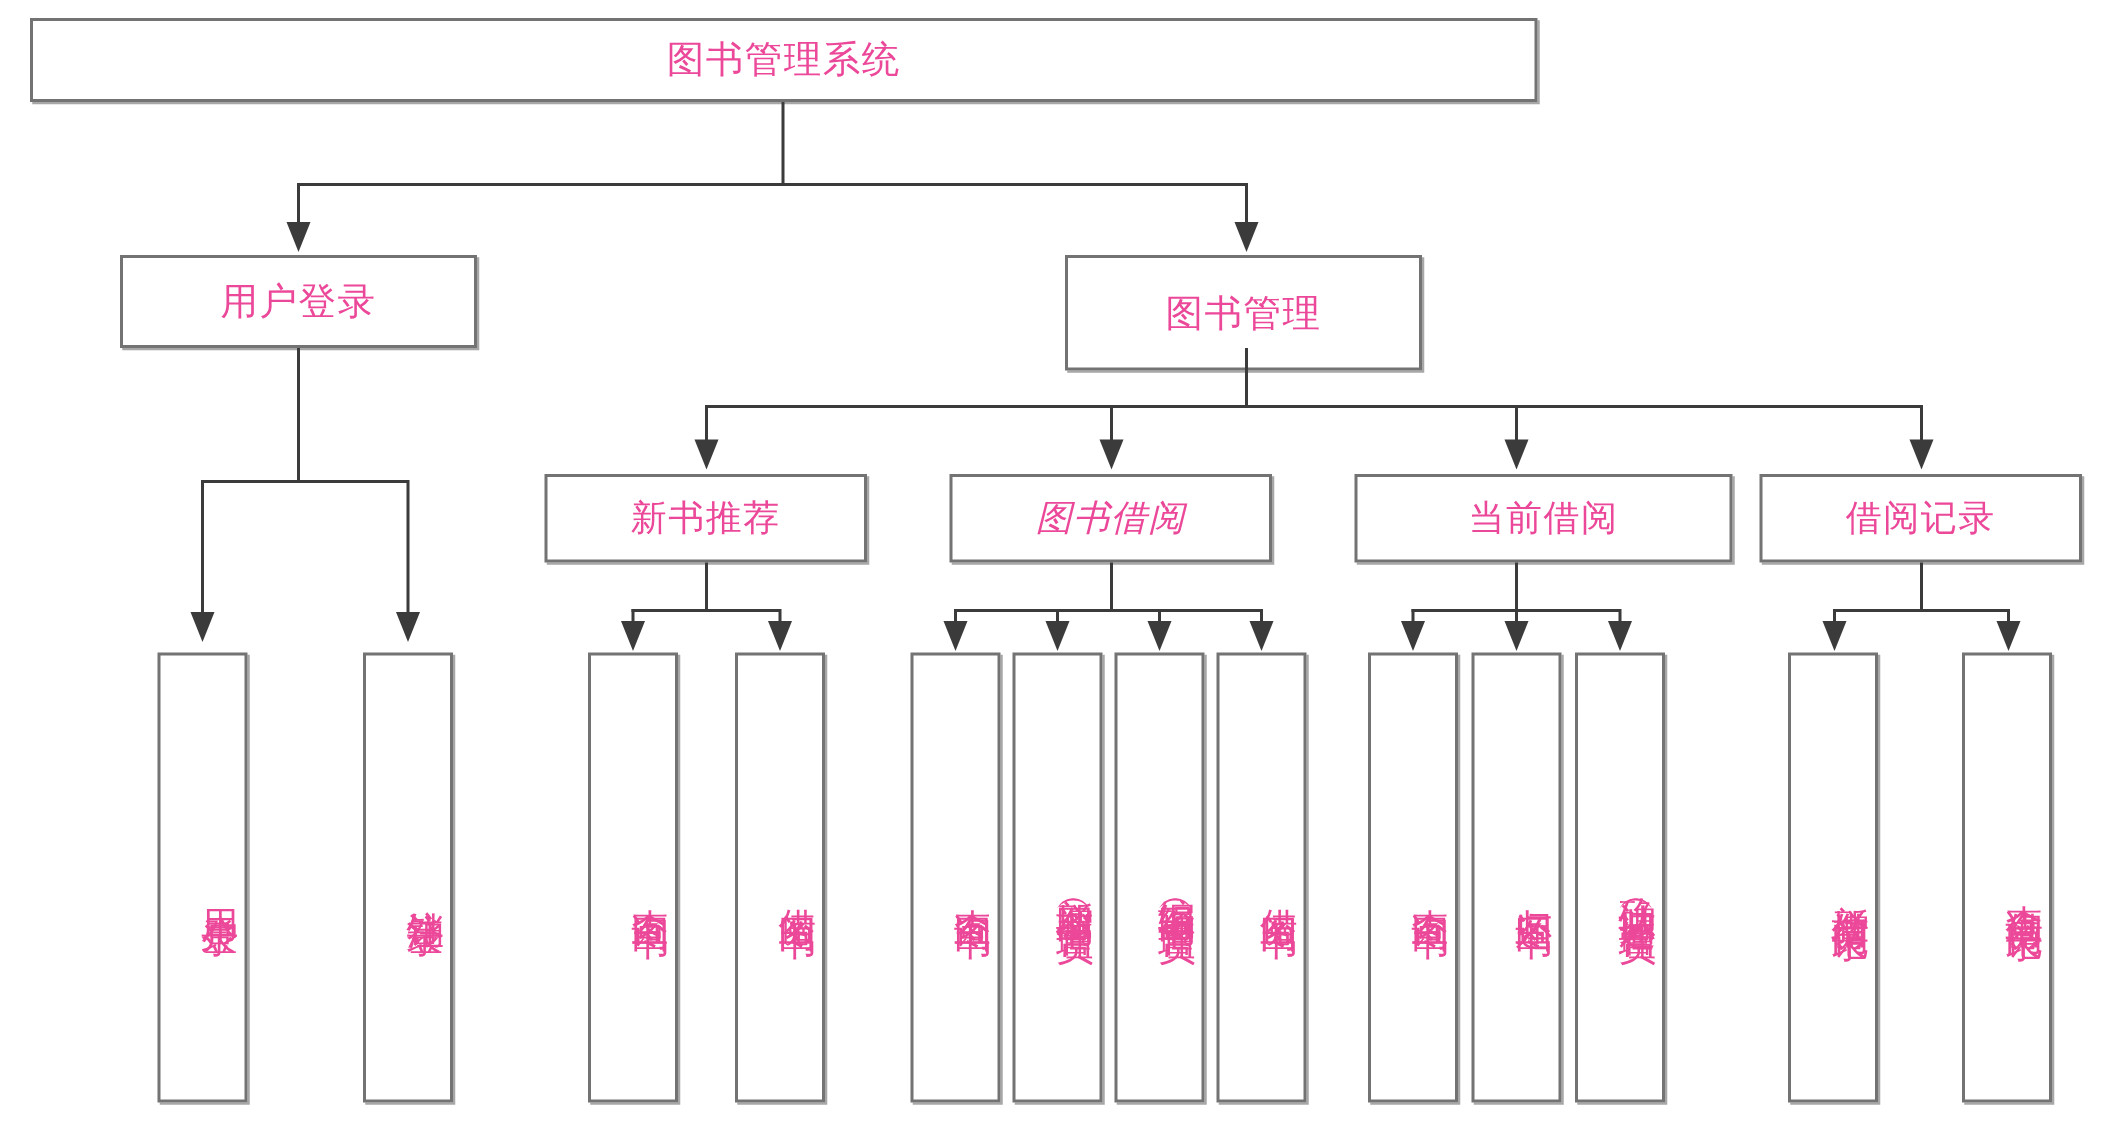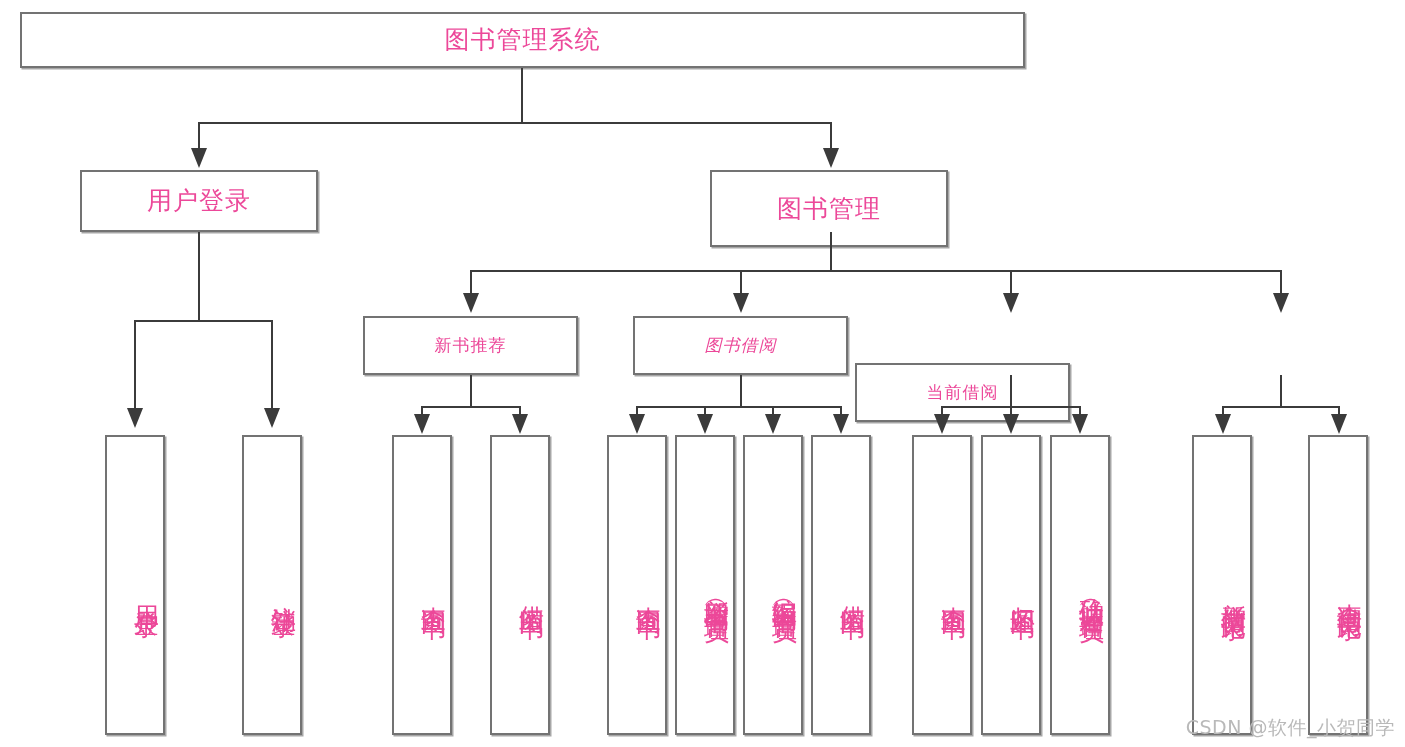--- a/index.html
+++ b/index.html
@@ -27,21 +27,21 @@
     justify-content: center;
     color: #ec4899;
     box-shadow: 1.5px 1.5px 0 rgba(60,60,60,0.45);
   }
   .node.h {
     font-size: 25px;
     letter-spacing: 1px;
     line-height: 1.1;
   }
   .node.lvl3 {
-    font-size: 17px;
+    font-size: 24px;
   }
   .node.v {
     writing-mode: vertical-rl;
     text-orientation: upright;
     font-size: 25px;
     letter-spacing: 3px;
     padding-top: 14px;
     align-items: flex-start;
     justify-content: center;
   }
@@ -104,21 +104,22 @@
   <div class="arrow" style="left:463px; top:293px;"></div>
   <div class="line vt" style="left:740px; top:270px; height:25px;"></div>
   <div class="arrow" style="left:733px; top:293px;"></div>
   <div class="line vt" style="left:1010px; top:270px; height:25px;"></div>
   <div class="arrow" style="left:1003px; top:293px;"></div>
   <div class="line vt" style="left:1280px; top:270px; height:25px;"></div>
   <div class="arrow" style="left:1273px; top:293px;"></div>
 
   <div class="node h lvl3" style="left:363px; top:316px; width:215px; height:59px;">新书推荐</div>
   <div class="node h lvl3" style="left:633px; top:316px; width:215px; height:59px;font-style:italic;">图书借阅</div>
-  <div class="node h lvl3" style="left:855px; top:316px; width:215px; height:59px;margin-top:47px;">当前借阅</div>
+  <div class="node h lvl3" style="left:903px; top:316px; width:252px; height:59px;">当前借阅</div>
+  <div class="node h lvl3" style="left:1173px; top:316px; width:215px; height:59px;">借阅记录</div>
 
   <div class="line vt" style="left:470px; top:375px; height:33px;"></div>
   <div class="line hz" style="left:421px; top:406px; width:99px;"></div>
   <div class="line vt" style="left:421px; top:406px; height:12px;"></div>
   <div class="arrow" style="left:414px; top:414px;"></div>
   <div class="line vt" style="left:519px; top:406px; height:12px;"></div>
   <div class="arrow" style="left:512px; top:414px;"></div>
 
   <div class="line vt" style="left:740px; top:375px; height:33px;"></div>
   <div class="line hz" style="left:636px; top:406px; width:205px;"></div>
@@ -158,15 +159,14 @@
   <div class="node v" style="left:743px; top:435px; width:60px; height:300px;">编辑图书（管理员）</div>
   <div class="node v" style="left:811px; top:435px; width:60px; height:300px;">借阅图书</div>
 
   <div class="node v" style="left:912px; top:435px; width:60px; height:300px;">查询图书</div>
   <div class="node v" style="left:981px; top:435px; width:60px; height:300px;">归还图书</div>
   <div class="node v" style="left:1050px; top:435px; width:60px; height:300px;">确认归还（管理员）</div>
 
   <div class="node v" style="left:1192px; top:435px; width:60px; height:300px;">新增借阅记录</div>
   <div class="node v" style="left:1308px; top:435px; width:60px; height:300px;">查询借阅记录</div>
 
-  <div class="watermark">CSDN @软件_小贺同学</div>
 
 </div>
 
 </body></html>

